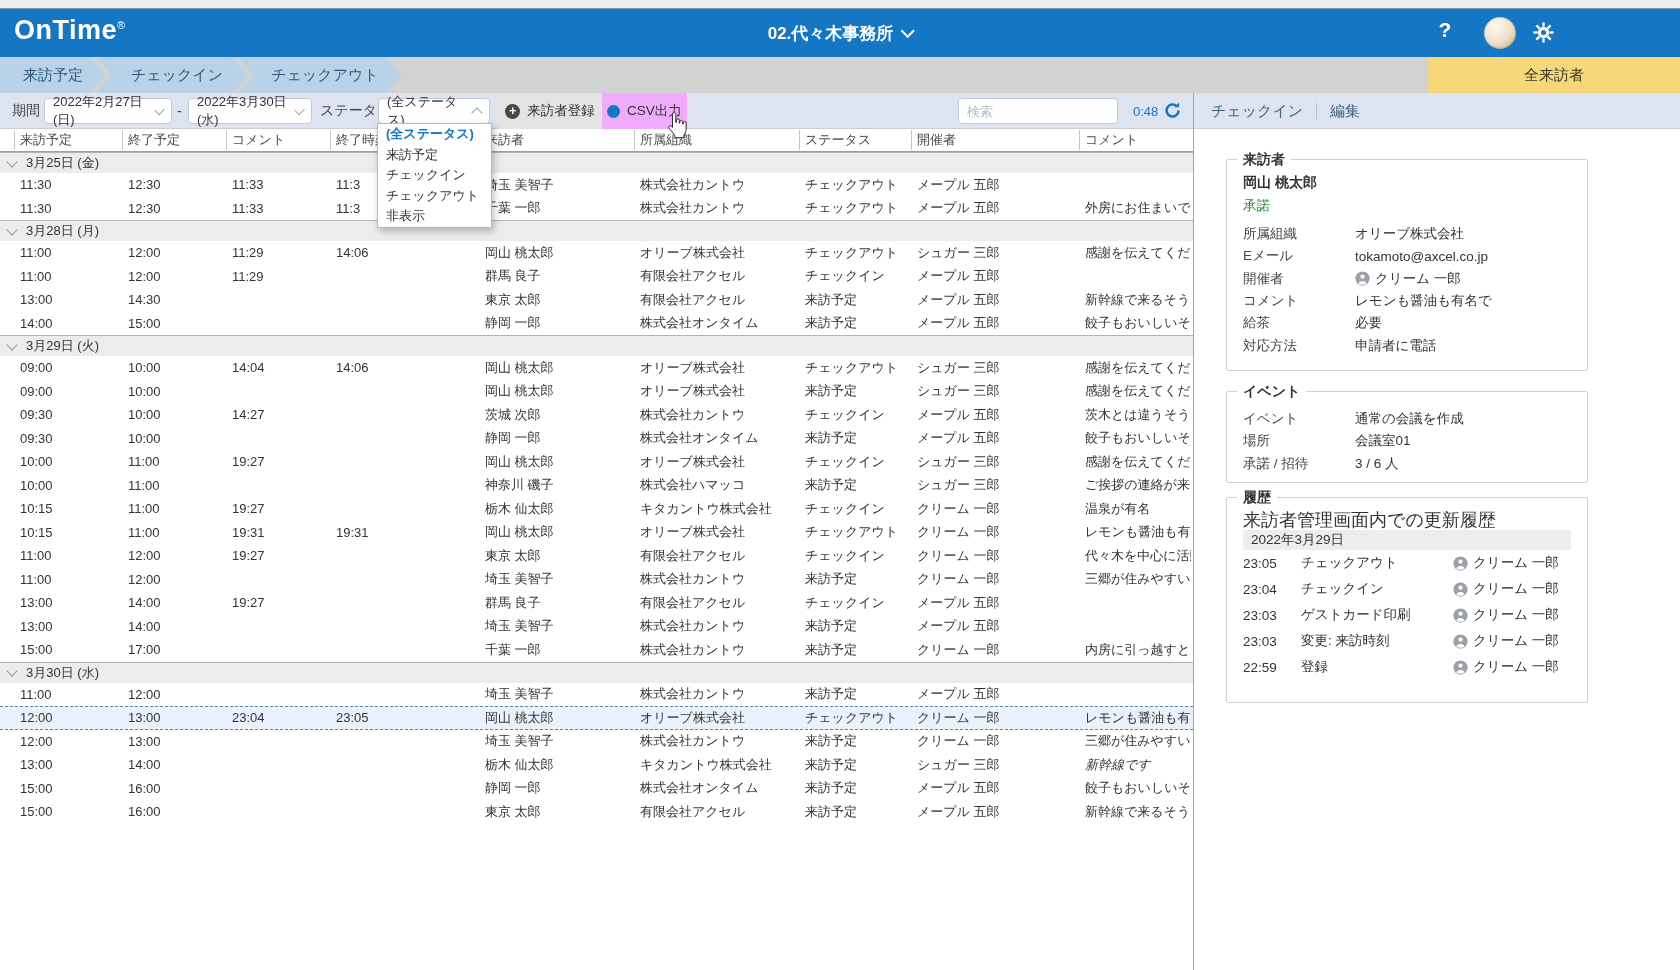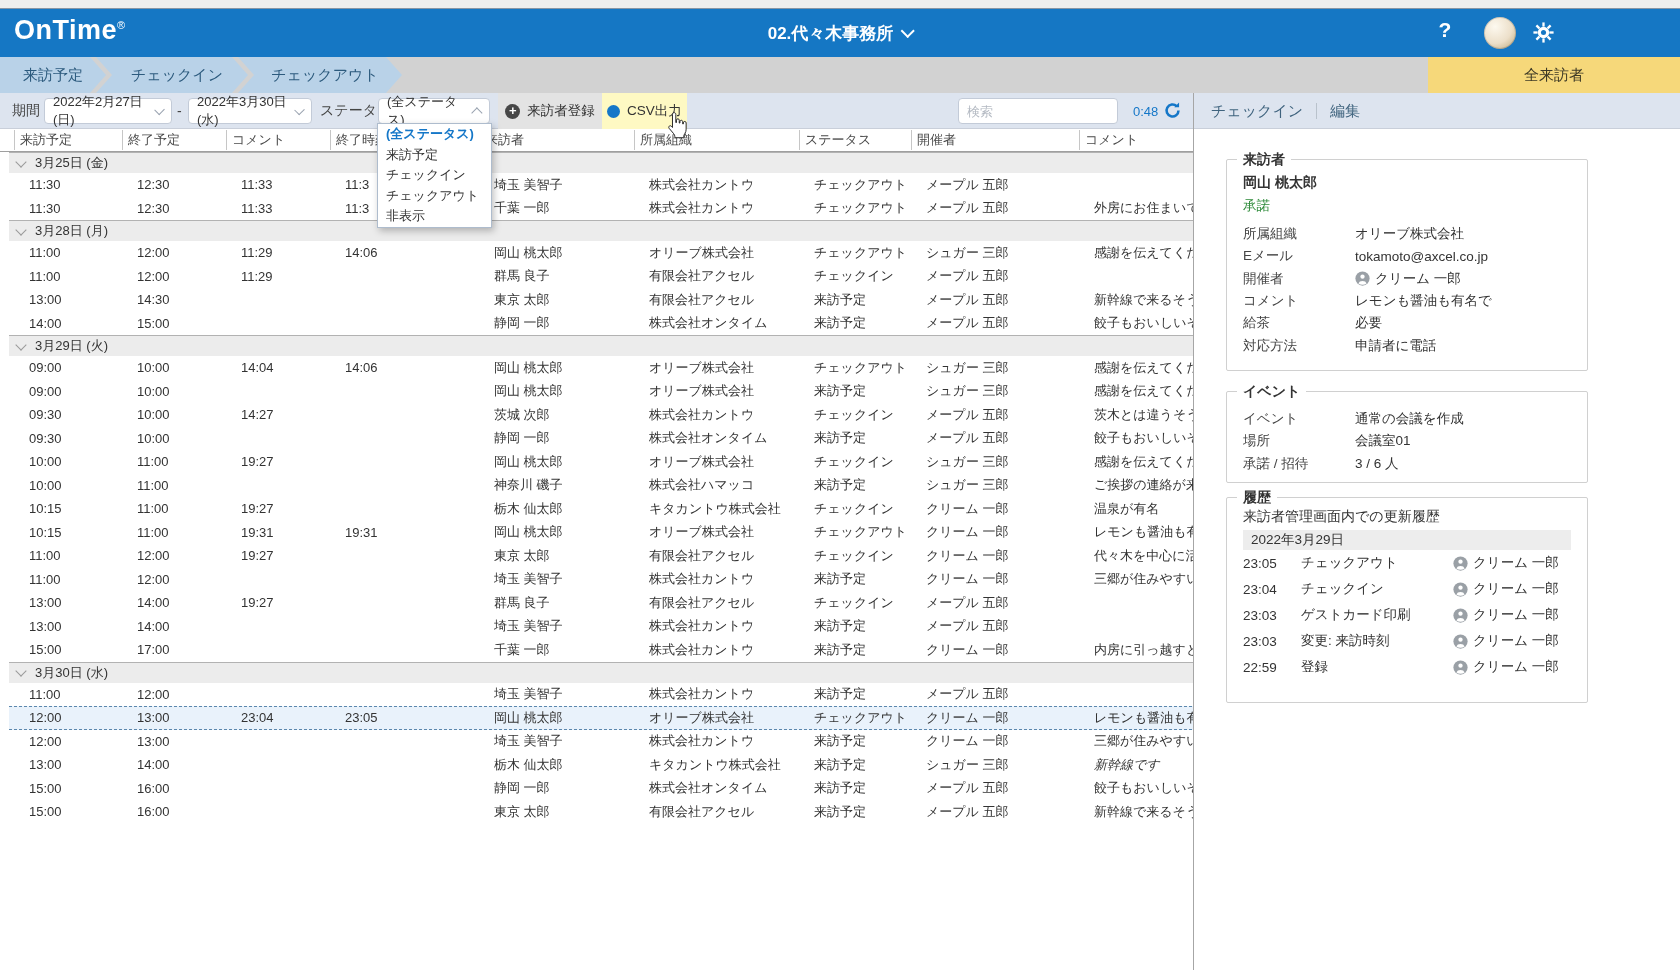--- a/index.html
+++ b/index.html
@@ -31,39 +31,39 @@
   .flabel-bar{position:absolute;top:0;height:36px;display:flex;align-items:center;font-size:14px;color:#444;}
   .finput{position:absolute;top:5px;height:26px;background:#fff;border:1px solid #c3cbd8;border-radius:4px;
        display:flex;align-items:center;padding:0 8px;font-size:13px;color:#333;box-sizing:border-box;cursor:pointer;}
   .finput .spacer{flex:1;}
   .chev-d{width:7px;height:7px;border-right:1.6px solid #9aa3b0;border-bottom:1.6px solid #9aa3b0;
        transform:rotate(45deg);margin-top:-3px;}
   .chev-u{width:7px;height:7px;border-right:1.6px solid #9aa3b0;border-bottom:1.6px solid #9aa3b0;
        transform:rotate(-135deg);margin-top:3px;}
   .bar-btn{position:absolute;top:0;height:36px;display:flex;align-items:center;justify-content:center;gap:7px;
        font-size:13.5px;color:#333;background:#e3e3e3;cursor:pointer;}
-  .bar-btn.hover{background:#fef9c3;align-items:center;}
+  .bar-btn.hover{background:#f0abfc;align-items:center;}
   .plus-ic{width:15px;height:15px;border-radius:50%;background:#474747;color:#fff;font-size:13px;
        line-height:14px;text-align:center;font-weight:700;}
   .dot-ic{width:13px;height:13px;border-radius:50%;background:#1577c8;}
   .search{position:absolute;left:958px;top:5px;width:160px;height:26px;background:#fff;border:1px solid #c3cbd8;
        border-radius:4px;font-size:13px;color:#333;padding:0 8px;box-sizing:border-box;outline:none;}
   .search::placeholder{color:#b3b9c2;}
   .timer{position:absolute;left:1133px;top:0;height:36px;display:flex;align-items:center;font-size:13px;color:#1577c8;}
   .refresh{position:absolute;left:1163px;top:8px;cursor:pointer;}
   .panel-actions{position:absolute;left:1211px;top:0;height:36px;display:flex;align-items:center;gap:13px;
        font-size:15px;color:#3f637e;}
   .panel-actions .lnk{cursor:pointer;}
   .vsep{width:1px;height:16px;background:#b9c2cc;}
   
   .main{position:absolute;left:0;top:120px;width:1193px;height:843px;background:#fff;overflow:hidden;}
   .thead{position:absolute;left:0;top:0;width:1193px;height:23px;border-bottom:1px solid #9f9f9f;box-sizing:border-box;}
   .th{position:absolute;top:1px;height:20px;font-size:13px;color:#4a4a4a;display:flex;align-items:center;
        border-left:1px solid #c6c6c6;padding-left:5px;box-sizing:border-box;white-space:nowrap;overflow:hidden;cursor:pointer;}
-  .tbody{position:absolute;left:9px;top:23px;width:1193px;}
+  .tbody{position:absolute;left:0;top:23px;width:1193px;}
   .gband{height:21px;background:#ececec;border-top:1px solid #b2b2b2;display:flex;align-items:center;
        font-size:13px;color:#333;box-sizing:border-box;cursor:pointer;}
   .gchev{width:7px;height:7px;border-right:1.5px solid #9a9a9a;border-bottom:1.5px solid #9a9a9a;
        transform:rotate(45deg);margin:-3px 10px 0 8px;}
   .trow{position:relative;height:23.5px;box-sizing:border-box;cursor:pointer;}
   .trow.selected{background:#e9f2fb;border-top:1px dashed #5b87ad;border-bottom:1px dashed #5b87ad;}
   .cell{position:absolute;top:0;height:100%;display:flex;align-items:center;font-size:13px;color:#333;
        white-space:nowrap;overflow:hidden;}
   .divider{position:absolute;left:1193px;top:84px;width:1px;height:879px;background:#a6a6a6;}
   
@@ -77,21 +77,21 @@
   .legend{position:absolute;top:-9px;left:10px;background:#fff;padding:0 6px;font-size:14px;font-weight:700;color:#333;}
   #visitor-box{top:30px;height:212px;padding:14px 16px 8px;}
   #event-box{top:262px;height:92px;padding:14px 16px 8px;}
   #history-box{top:368px;height:206px;padding:10px 16px 8px;}
   .vname{font-size:14px;font-weight:700;color:#333;}
   .vstatus{margin-top:5px;font-size:13.5px;color:#2e8b3a;}
   .fields{margin-top:8px;}
   .frow{display:flex;align-items:center;height:22.3px;font-size:13.5px;color:#333;}
   .flabel{width:112px;color:#444;flex:none;}
   .fvalue{flex:1;display:flex;align-items:center;gap:5px;white-space:nowrap;overflow:hidden;}
-  .hsubtitle{font-size:14px;color:#333;height:18px;}
+  .hsubtitle{font-size:18px;color:#333;height:18px;}
   .hband{margin-top:4px;height:20px;background:#ededed;display:flex;align-items:center;padding-left:8px;
        font-size:13.5px;color:#333;}
   .hrow{display:flex;align-items:center;height:26px;font-size:13.5px;color:#333;}
   .htime{width:58px;flex:none;}
   .hact{width:152px;flex:none;white-space:nowrap;overflow:hidden;}
   .huser{display:flex;align-items:center;gap:5px;white-space:nowrap;}
   .mini-av{flex:none;}
   
   .taskbar{position:absolute;left:0;top:963px;width:100%;height:7px;background:#cfd2d6;}
   .tb-block{position:absolute;top:0;height:7px;background:#1d4f79;}

